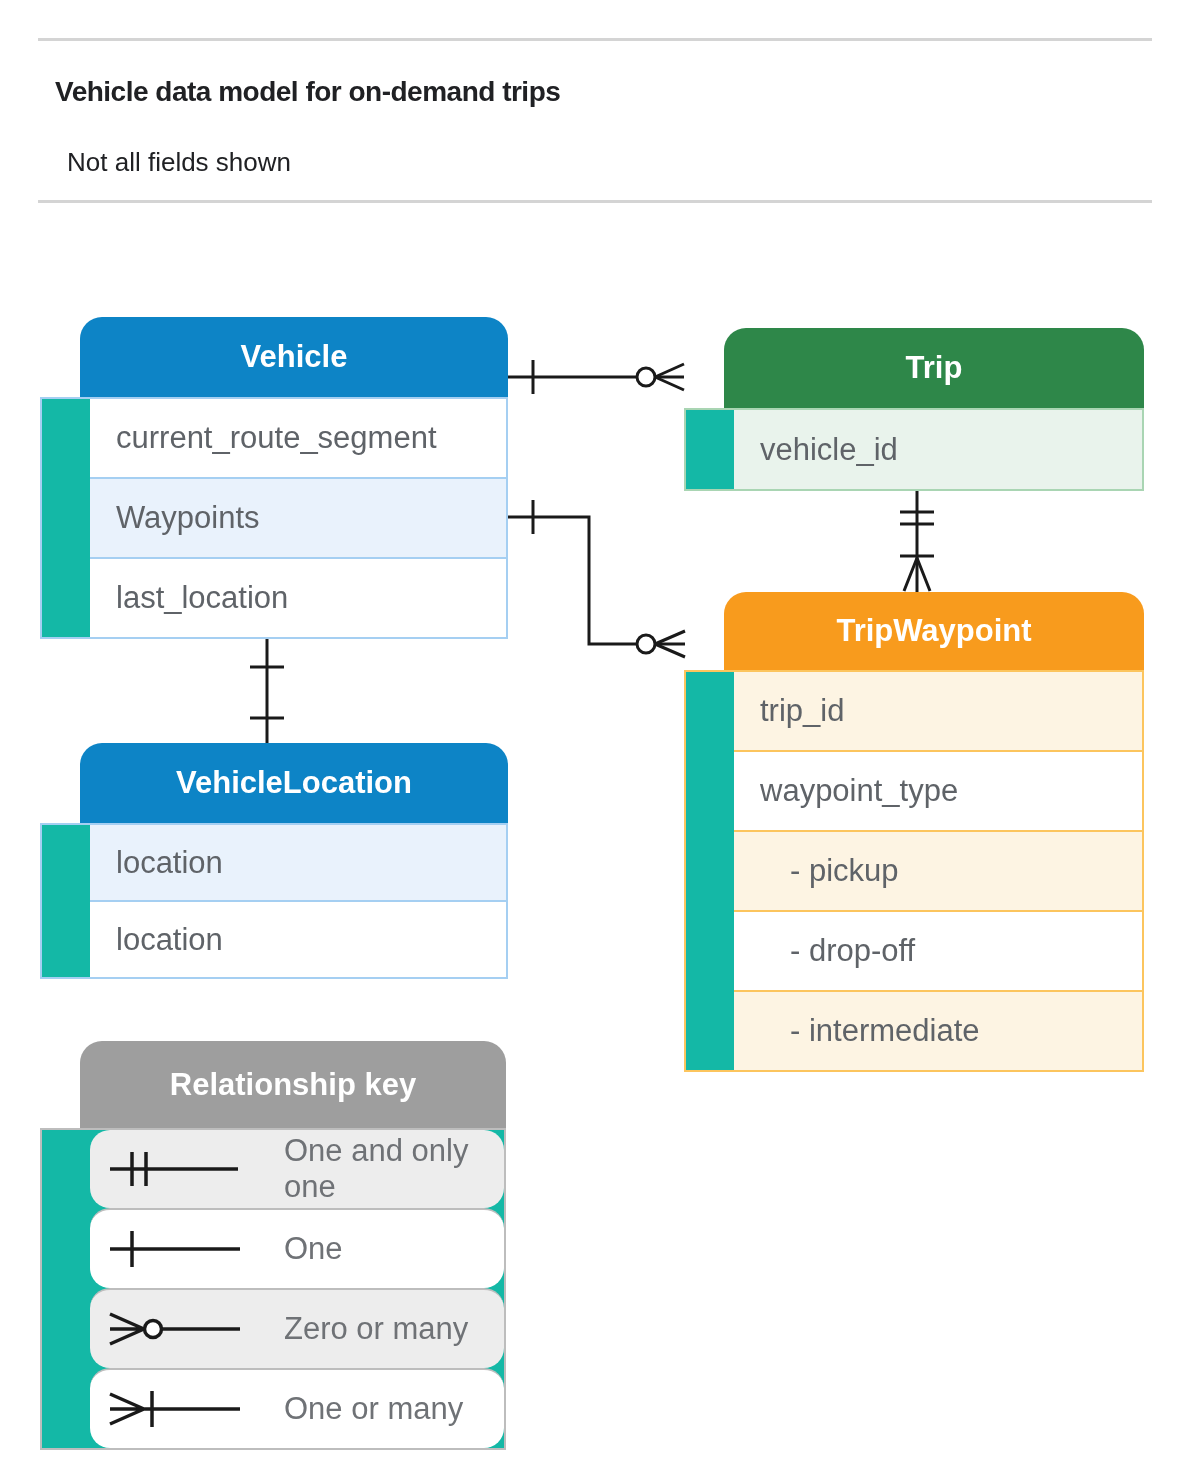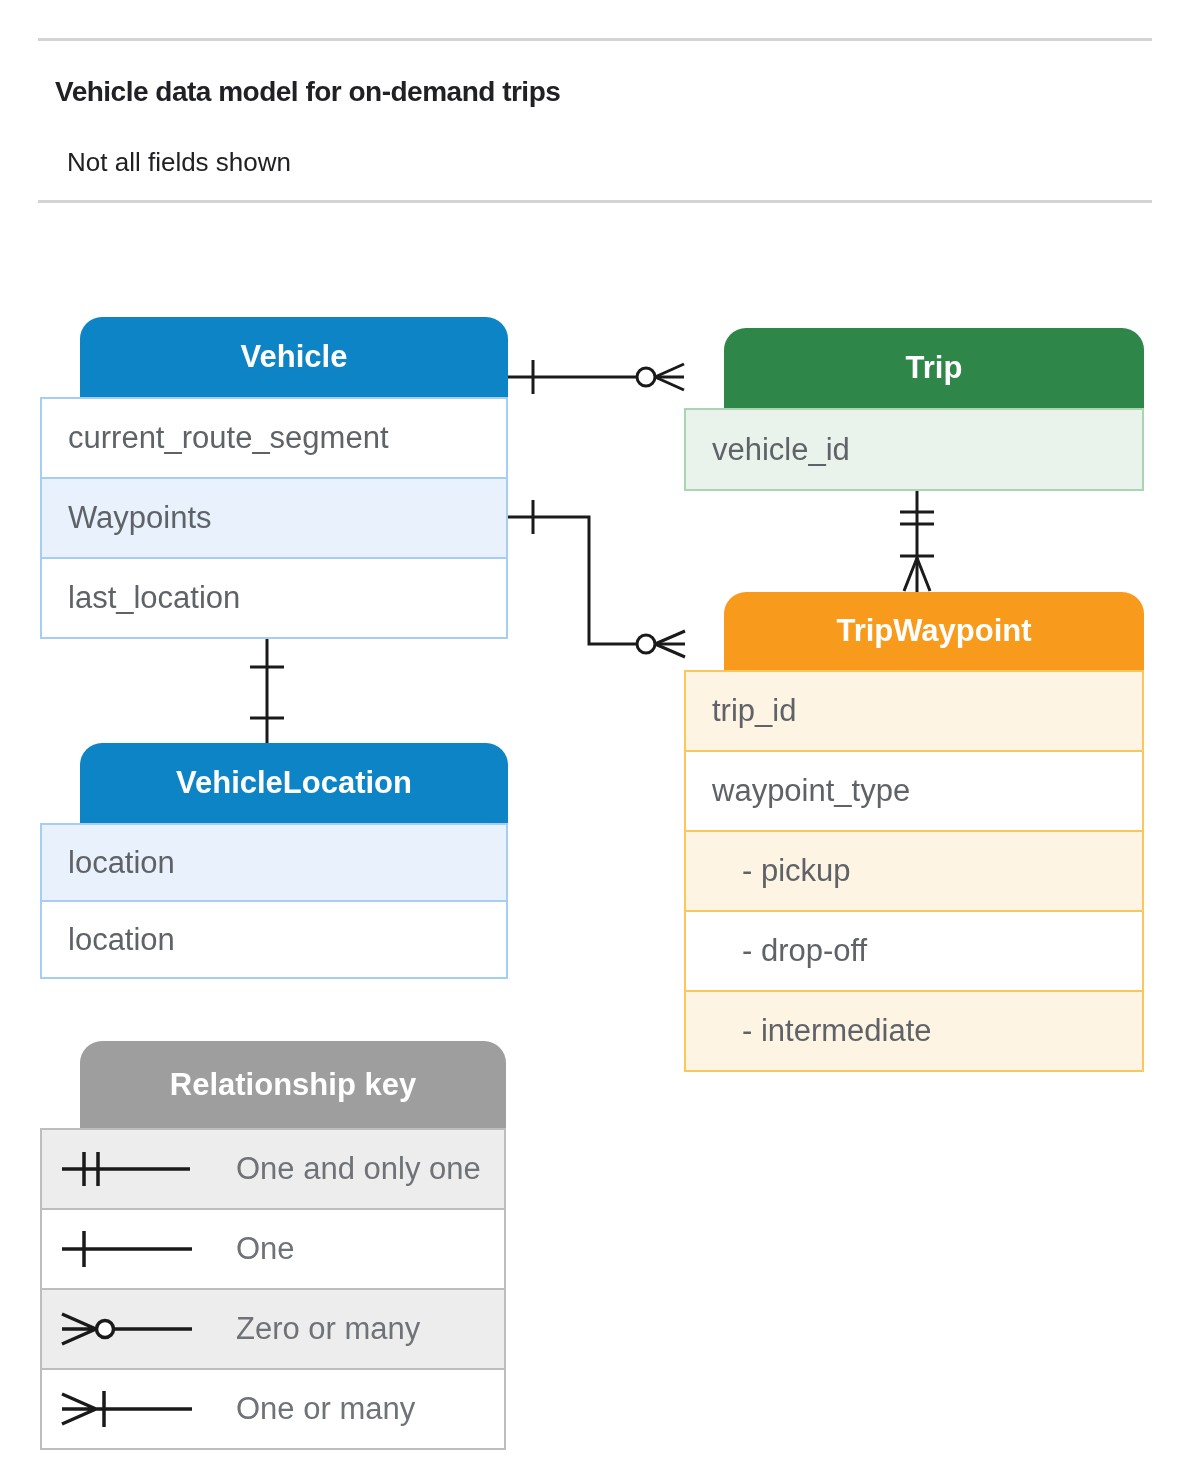--- a/index.html
+++ b/index.html
@@ -28,21 +28,21 @@
     font-size:26px; font-weight:400; color:var(--text_dark); line-height:1.1;
   }
   .connectors{position:absolute; left:0; top:0; z-index:1;}
   .connectors path{stroke:var(--connector); stroke-width:3; fill:none;}
   .connectors circle{stroke:var(--connector); stroke-width:3; fill:#fff;}
   .entity{position:absolute; z-index:2;}
   .entity-header{
     display:flex; align-items:center; justify-content:center;
     border-radius:22px 22px 0 0; color:#fff; font-weight:700; font-size:31px;margin-left:40px;
   }
-  .entity-body{background:#ef4444;}
+  .entity-body{background:#14b8a6;padding-left:48px;}
   .row{
     height:78px; display:flex; align-items:center;
     padding-left:26px; font-size:31px; color:var(--text_field);
     background:#fff;
   }
   .row.indent{padding-left:56px;}
   
   .blue  .entity-header{background:var(--blue); height:80px;}
   .blue  .entity-body{border:2px solid var(--blue_border);}
   .blue  .row + .row{border-top:2px solid var(--blue_border);}
@@ -59,21 +59,21 @@
   .grey .row + .row{border-top:2px solid var(--grey_border);text-align:right;}
   .grey .row.shaded{background:var(--grey_tint);}
   
   .e-vehicle{left:40px; top:317px; width:468px;}
   .e-trip{left:684px; top:328px; width:460px;}
   .e-trip .row{height:79px;}
   .e-tripwaypoint{left:684px; top:592px; width:460px;}
   .e-vehiclelocation{left:40px; top:743px; width:468px;}
   .e-vehiclelocation .row{height:75px;}
   .legend{left:40px; top:1041px; width:466px;}
-  .legend .row{padding-left:0;}
+  .legend .row{padding-left:0;border-radius:20px;}
   .legend-symbol{margin-left:18px; flex:0 0 auto; display:block;}
   .legend-symbol path{stroke:var(--connector); stroke-width:3.5; fill:none;}
   .legend-symbol circle{stroke:var(--connector); stroke-width:3.5; fill:#fff;}
   .legend-label{margin-left:26px; color:var(--text_legend);}
 </style>
 </head>
 <body>
 
 <div class="page">
 

